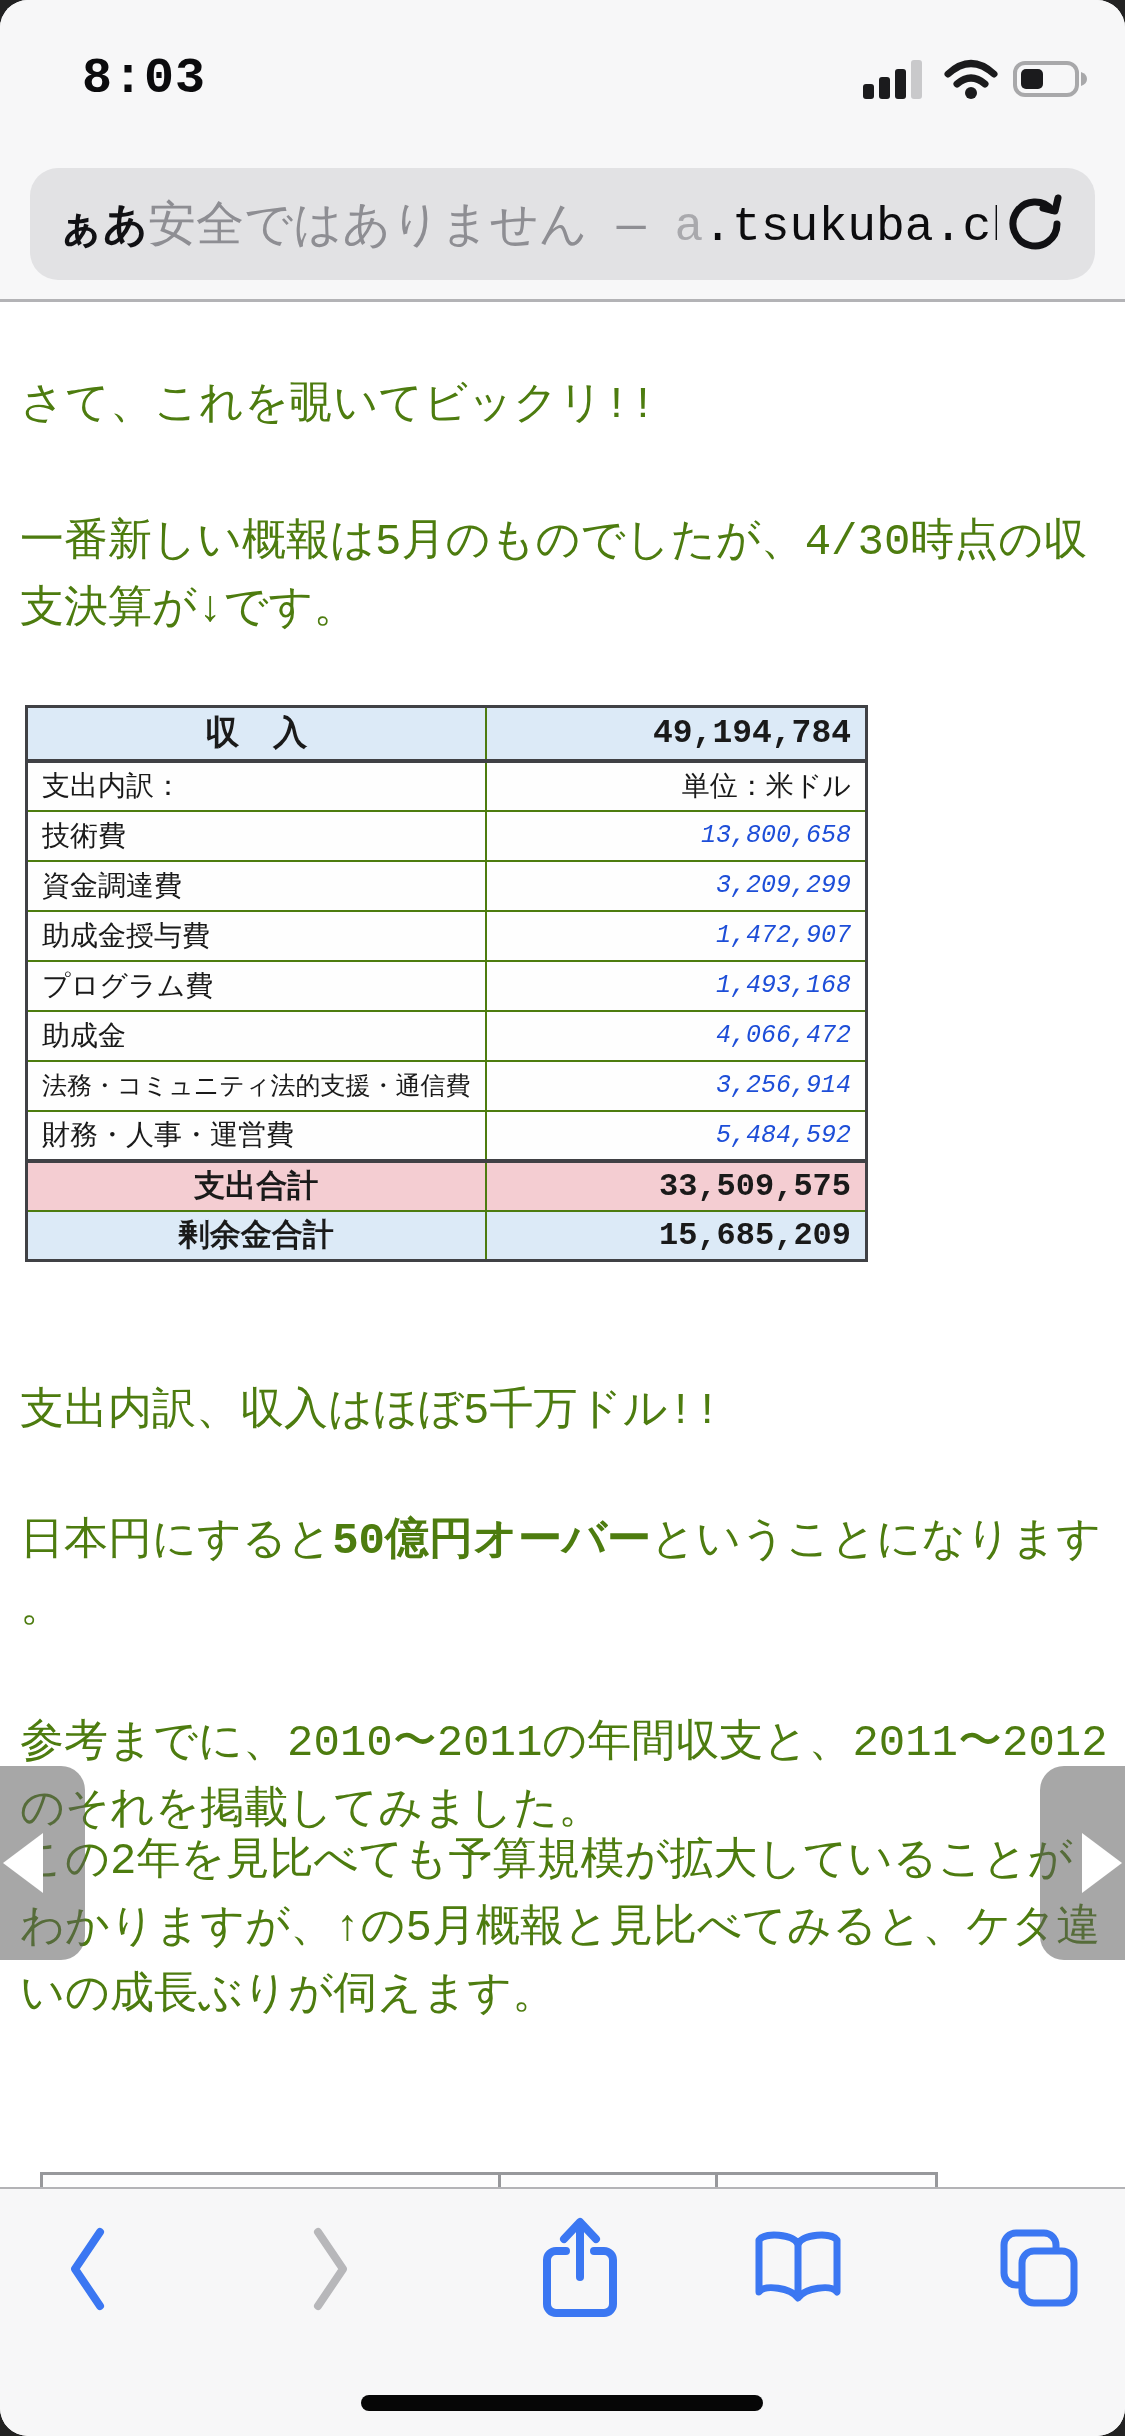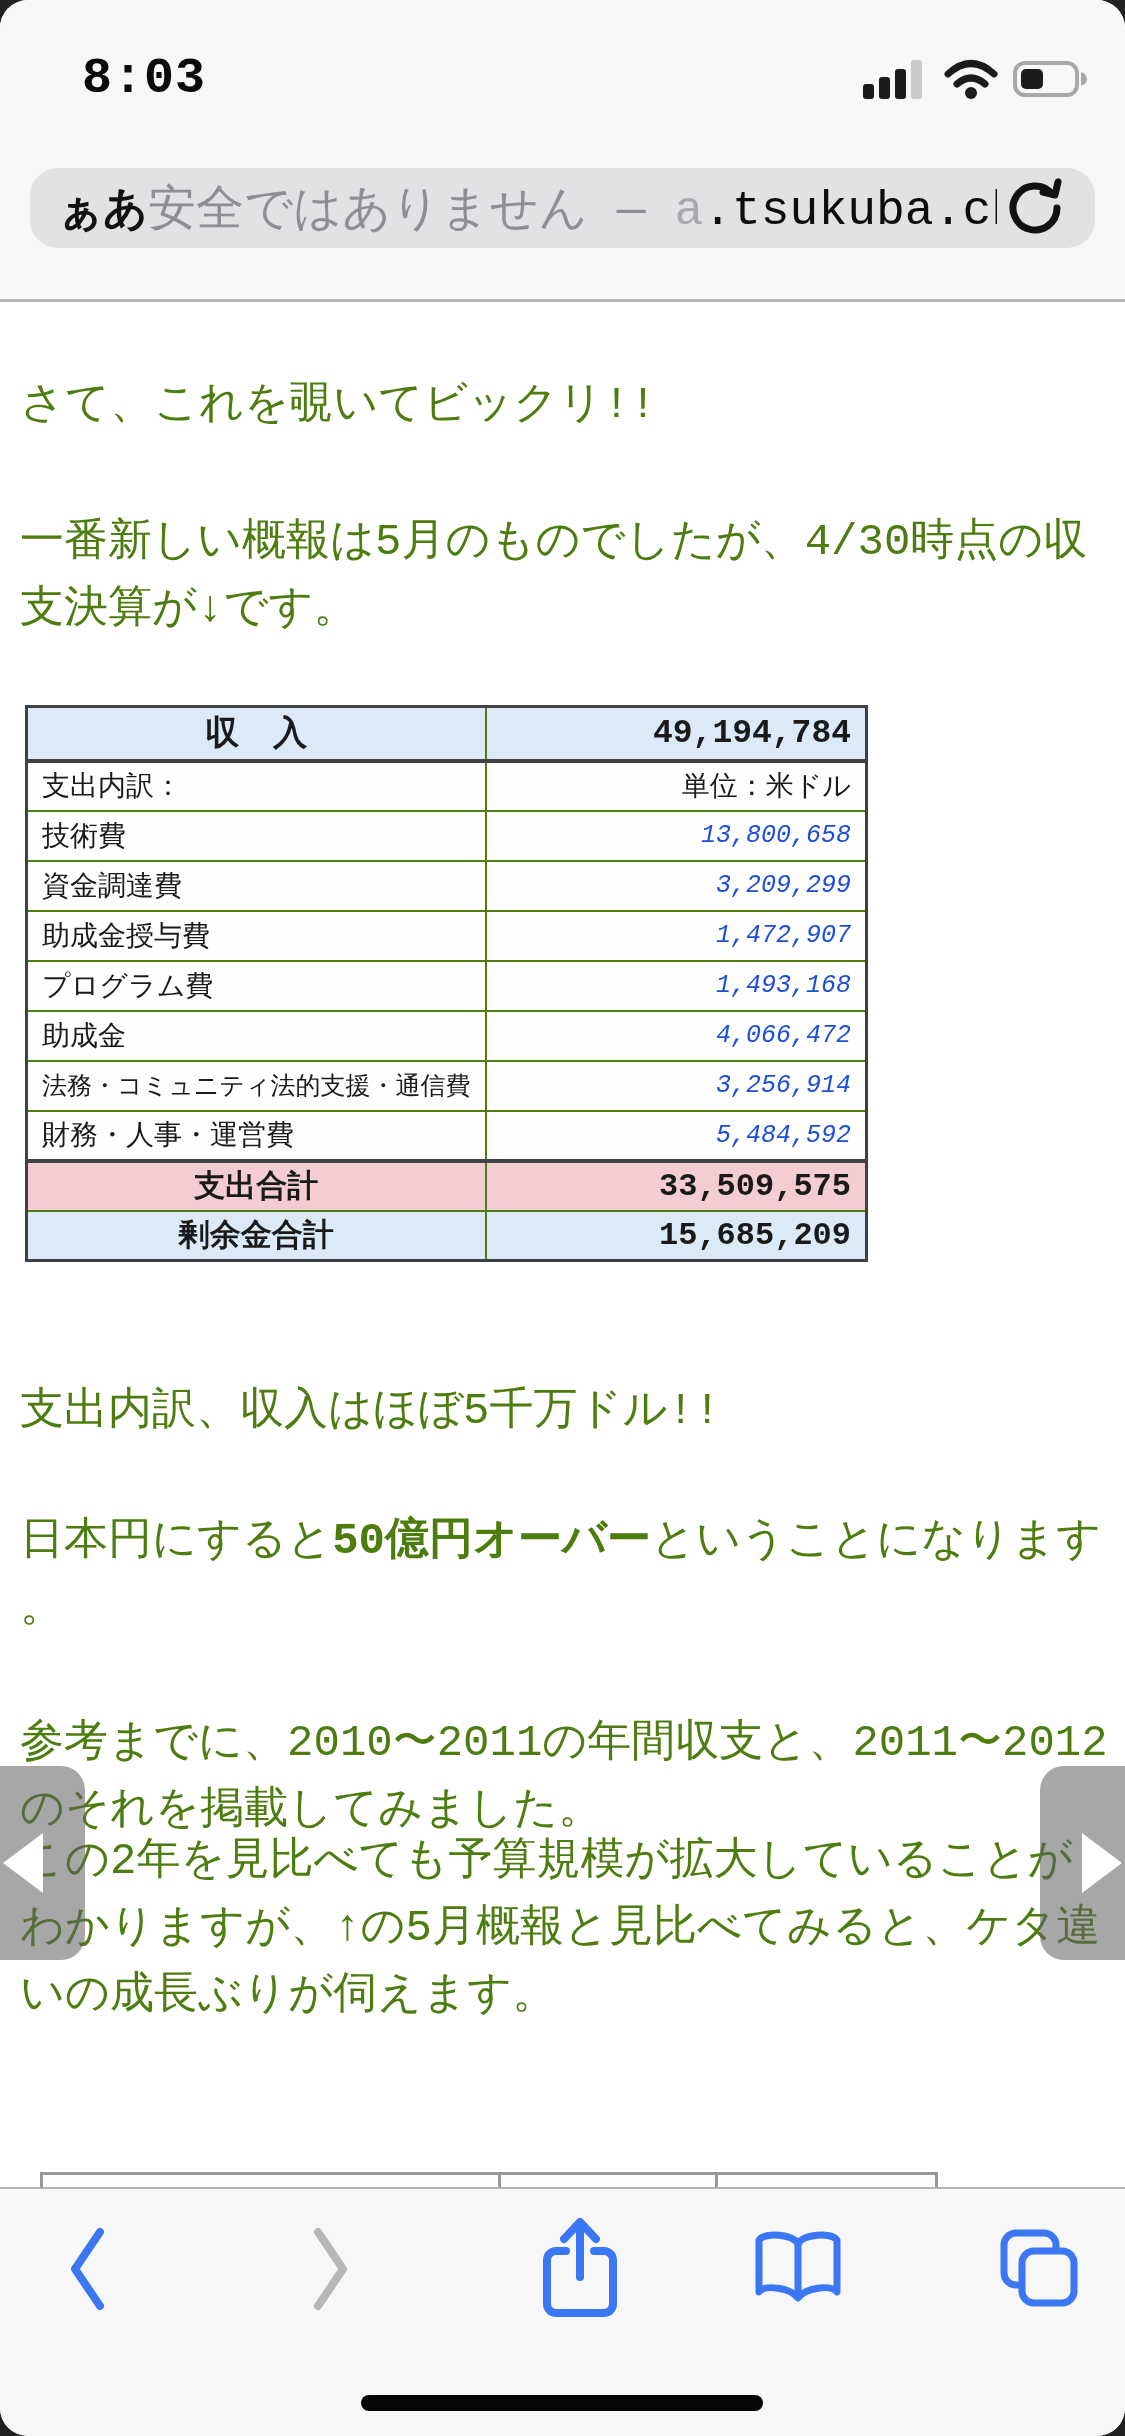--- a/index.html
+++ b/index.html
@@ -8,21 +8,21 @@
     background:#ffffff;
     font-family:Liberation Mono, monospace;
     color:#1a1a1a;
     border-radius:28px;
   }
   
   .topbar{position:absolute;left:0;top:0;width:1125px;height:302px;
     background:var(--bar-bg,#F7F7F8);border-bottom:3px solid var(--hairline,#B3B3B6);box-sizing:border-box;}
   .time{position:absolute;left:82px;top:50px;font-size:50px;font-weight:700;letter-spacing:1px;color:#0b0b0d;}
   .status-icons{position:absolute;right:34px;top:58px;display:flex;align-items:center;gap:14px;}
-  .url-pill{position:absolute;left:30px;top:168px;width:1065px;height:80px;border-radius:28px;
+  .url-pill{position:absolute;left:30px;top:168px;width:1065px;height:112px;border-radius:28px;
     background:var(--pill,#E2E2E4);display:flex;align-items:center;box-sizing:border-box;padding:0 28px;}
   .reader-btn{font-size:44px;font-weight:600;color:#111114;flex:0 0 auto;}
   .url-text{flex:1 1 auto;text-align:center;font-size:48px;white-space:nowrap;overflow:hidden;}
   .url-text .dim{color:var(--dim-text,#8E8E93);}
   .url-text .dim2{color:#a9a9ad;}
   .url-text .host{color:#0c0c0e;}
   .reload-btn{flex:0 0 auto;width:64px;height:64px;margin-left:6px;}
   
   .para{position:absolute;left:20px;width:1092px;font-size:44px;line-height:67px;
     word-break:break-all;line-break:anywhere;color:#4d7c0f;}

